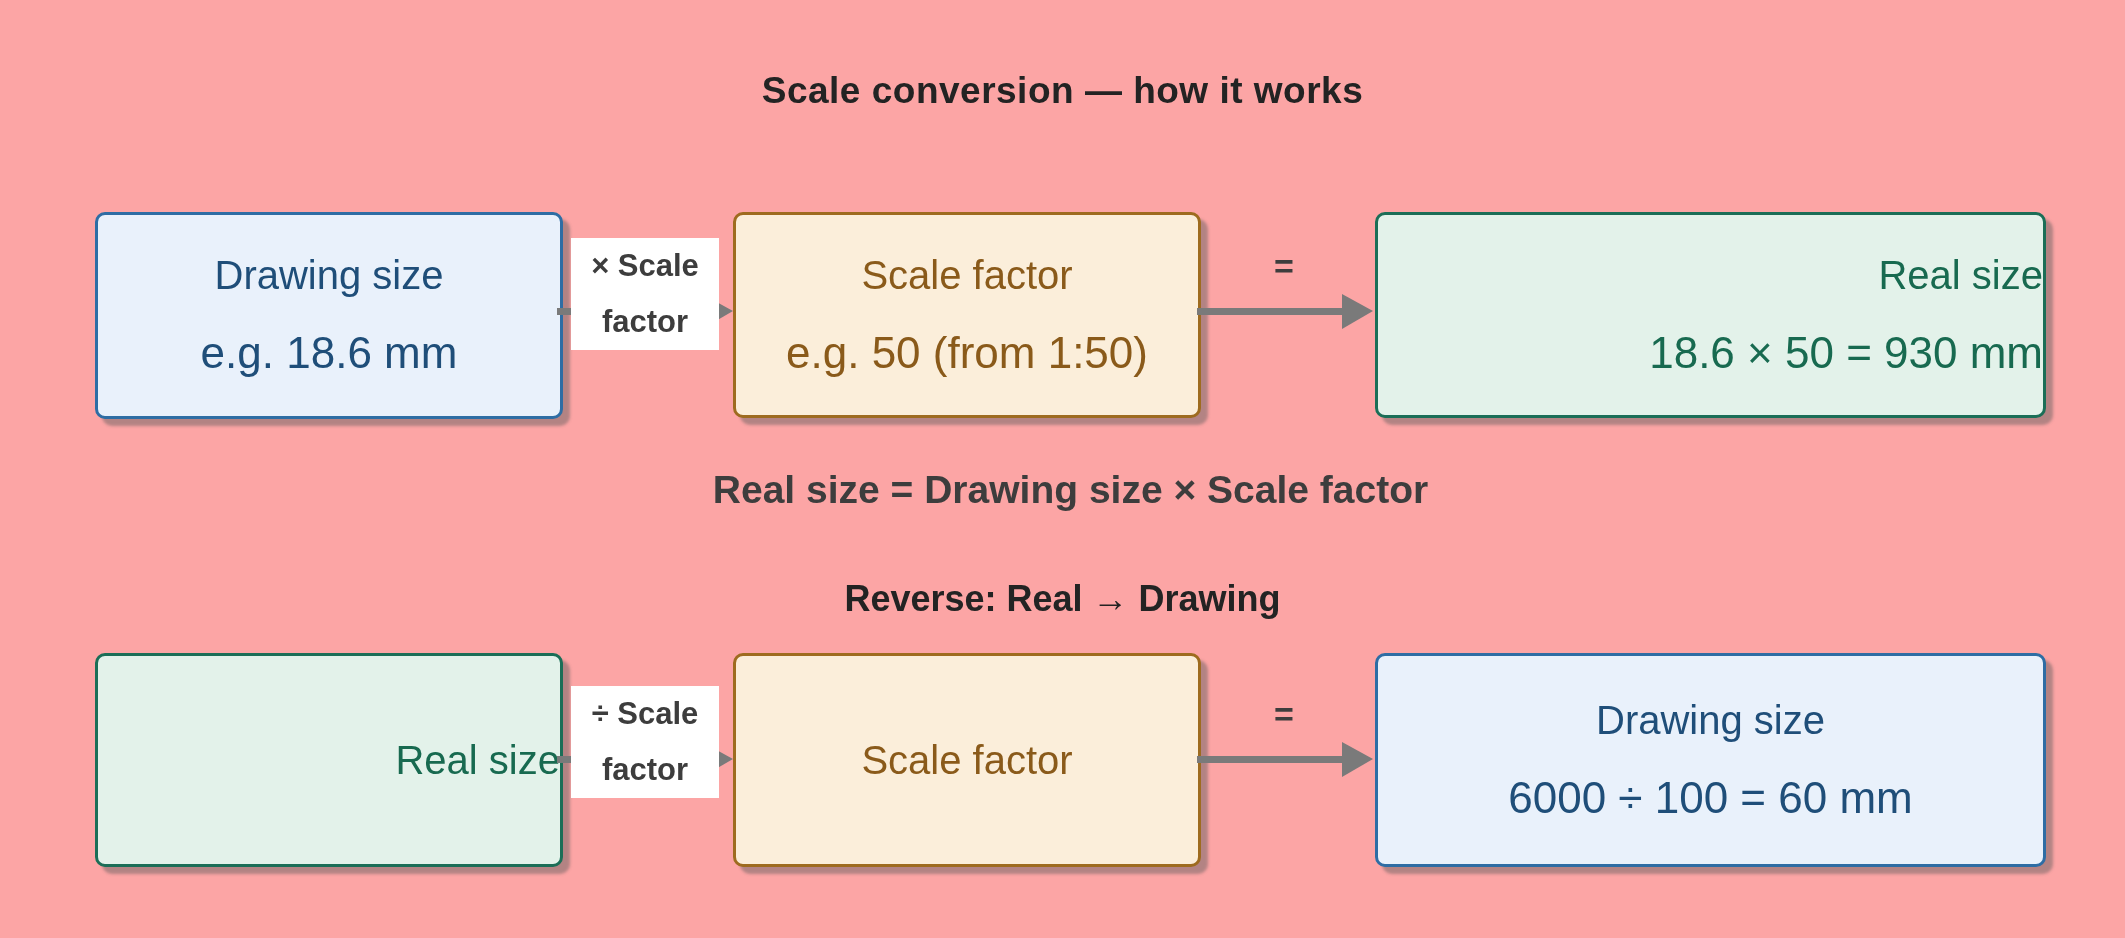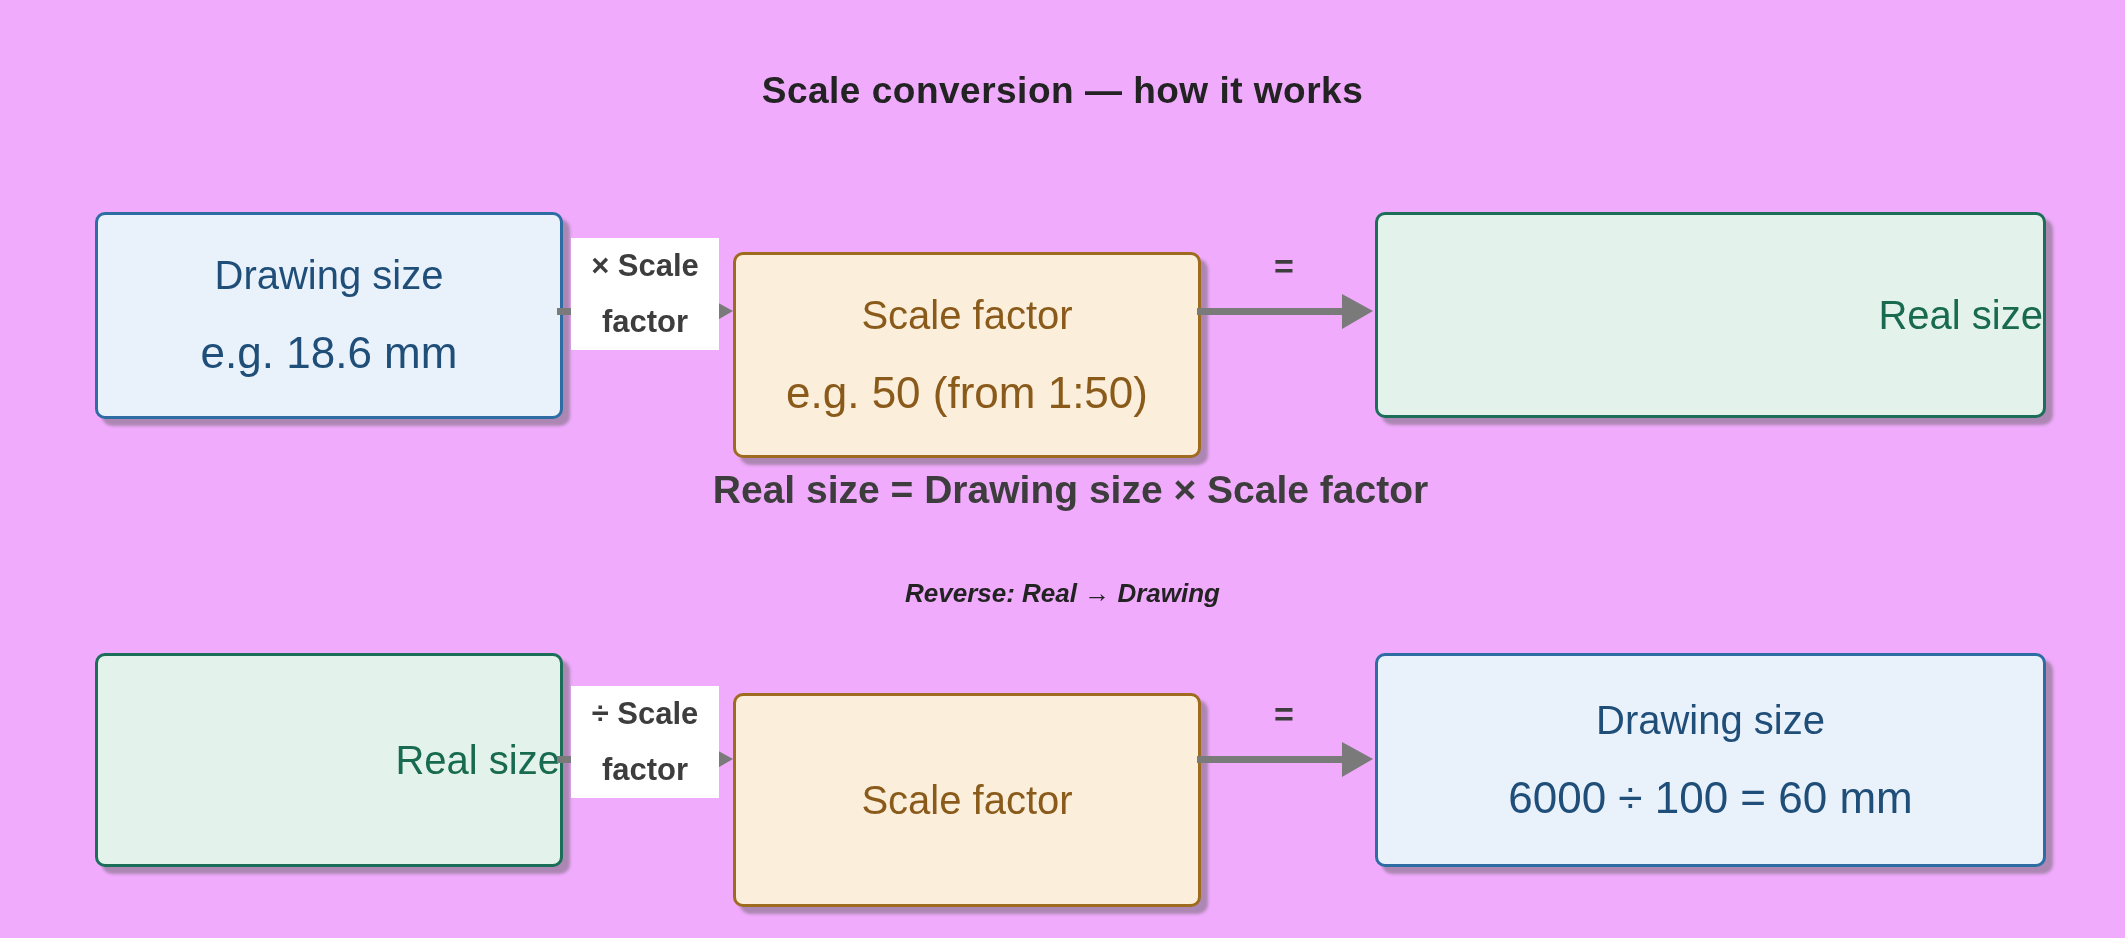--- a/index.html
+++ b/index.html
@@ -1,20 +1,20 @@
 <!DOCTYPE html>
 <html style="--blue-fill: #e9f1fb; --blue-border: #2e6da4; --blue-text: #1f4e79; --orange-fill: #fbeeda; --orange-border: #9e6b1f; --orange-text: #8a5a1a; --green-fill: #e3f2ea; --green-border: #1b6e57; --green-text: #186a50; --c-arrow: #7a7a7a; --c-label: #3d3d3d; --c-title: #232323;"><head>
 <meta charset="utf-8">
 <style>
   html, body { margin: 0; padding: 0; background: #ffffff; }
   #stage {
     position: relative;
     width: 2125px;
     height: 938px;
-    background: #f0abfc;
+    background: #fca5a5;
     font-family: "Liberation Sans", sans-serif;
     overflow: hidden;
   }
   .title {
     position: absolute;
     left: 0; top: 70px;
     width: 100%;
     text-align: center;
     font-size: 37px;
     font-weight: bold;
@@ -28,41 +28,40 @@
     text-align: center;
     font-size: 39px;
     font-weight: bold;
     color: var(--c-label, #3d3d3d);
   }
   .section-title {
     position: absolute;
     left: 0; top: 578px;
     width: 100%;
     text-align: center;
-    font-size: 26px;
+    font-size: 36px;
     font-weight: bold;
     color: var(--c-title, #1d1d1d);
-    font-style: italic;
   }
   .box {
     position: absolute;
     border-radius: 10px;
     border: 3px solid #000;
     box-shadow: 7px 7px 3px rgba(90,90,90,0.45);
     display: flex;
     flex-direction: column;
     align-items: center;
     justify-content: center;
     gap: 30px;
     text-align: center;
   }
   .box .box-title { font-size: 40px; line-height: 1.15; }
   .box .box-example { font-size: 44px; line-height: 1.15; }
   .theme-blue   { background: var(--blue-fill);   border-color: var(--blue-border);   color: var(--blue-text); }
-  .theme-orange { background: var(--orange-fill); border-color: var(--orange-border); color: var(--orange-text); margin-top: 40px; }
+  .theme-orange { background: var(--orange-fill); border-color: var(--orange-border); color: var(--orange-text); }
   .theme-green  { background: var(--green-fill);  border-color: var(--green-border);  color: var(--green-text); align-items: flex-end; }
   .arrow { position: absolute; }
   .arrow .arrow-line {
     position: absolute;
     left: 0; top: 14px;
     height: 7px;
     background: var(--c-arrow, #7a7a7a);
   }
   .arrow .arrow-head {
     position: absolute;
@@ -122,20 +121,21 @@
 
   <div class="eq-label" style="left:1254px; top:247px;">=</div>
 
   <div class="arrow" style="left:1197px; top:294px; width:176px; height:35px;">
     <div class="arrow-line" style="width:150px;"></div>
     <div class="arrow-head" style="left:145px;"></div>
   </div>
 
   <div class="box theme-green" style="left:1375px; top:212px; width:665px; height:200px;">
     <div class="box-title">Real size</div>
+    <div class="box-example">18.6 × 50 = 930 mm</div>
   </div>
 
   <div class="formula-caption">Real size = Drawing size × Scale factor</div>
 
   <div class="section-title">Reverse: Real → Drawing</div>
 
   <div class="box theme-green" style="left:95px; top:653px; width:462px; height:208px;">
     <div class="box-title">Real size</div>
   </div>
 

